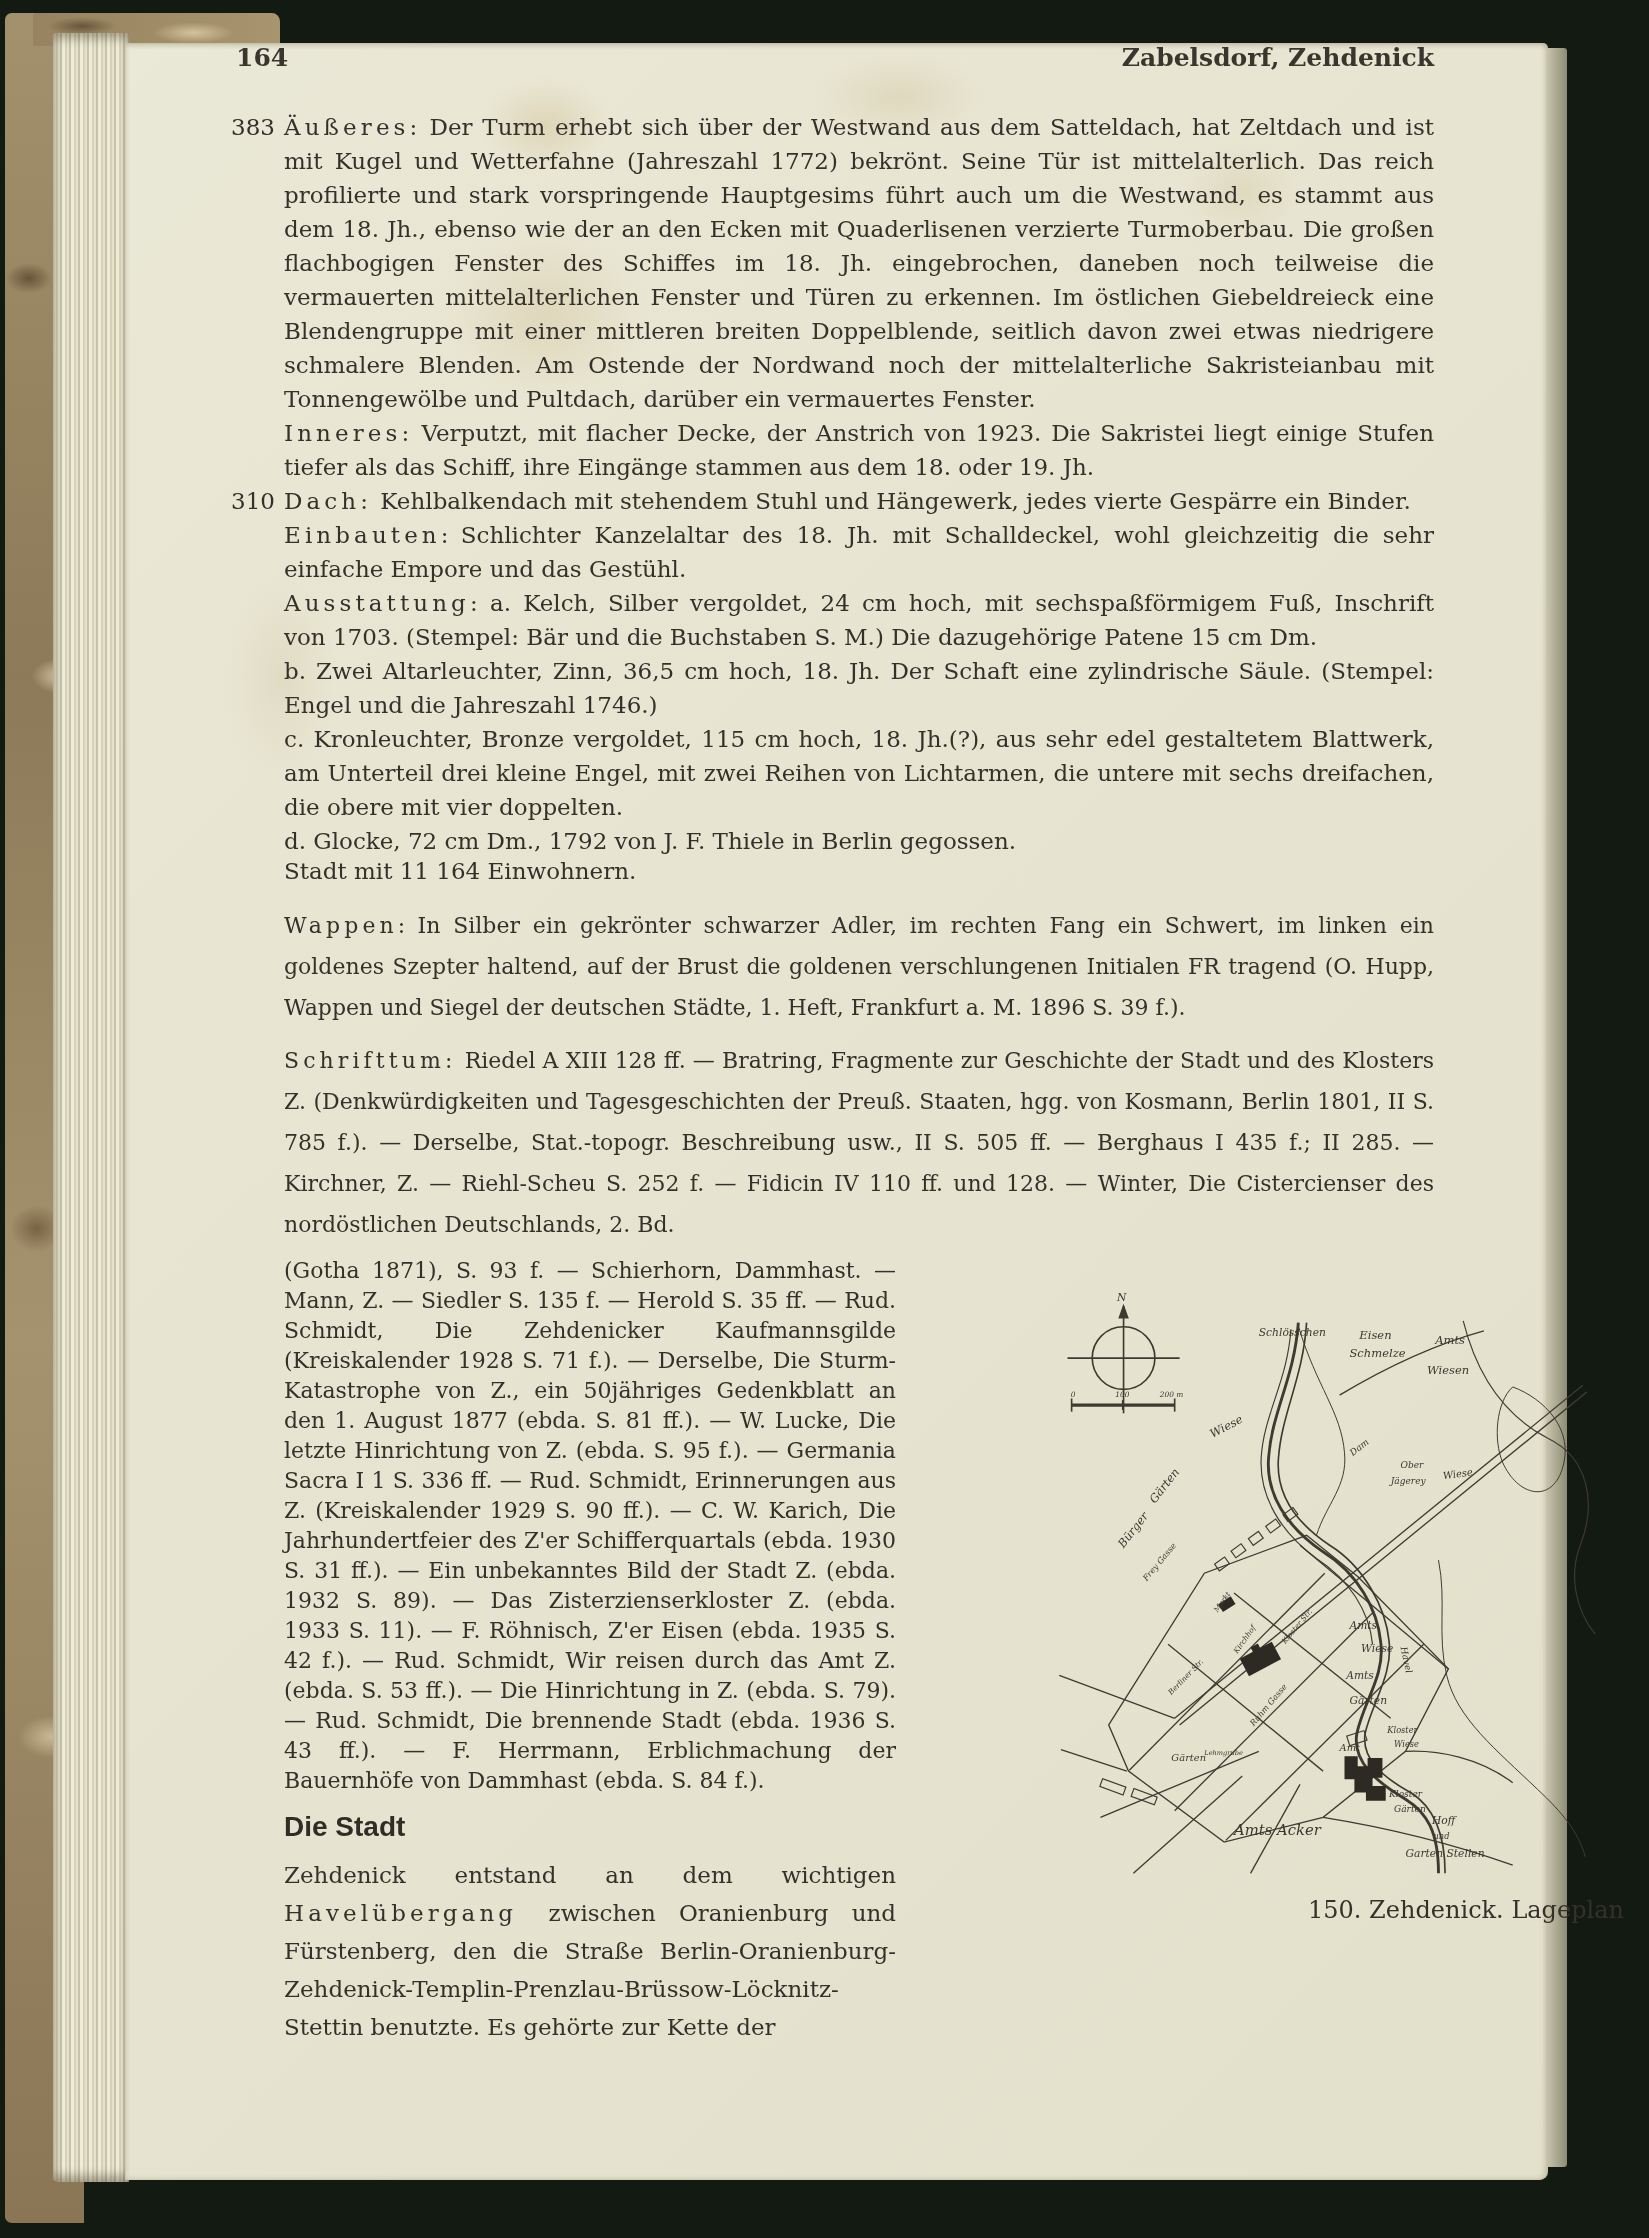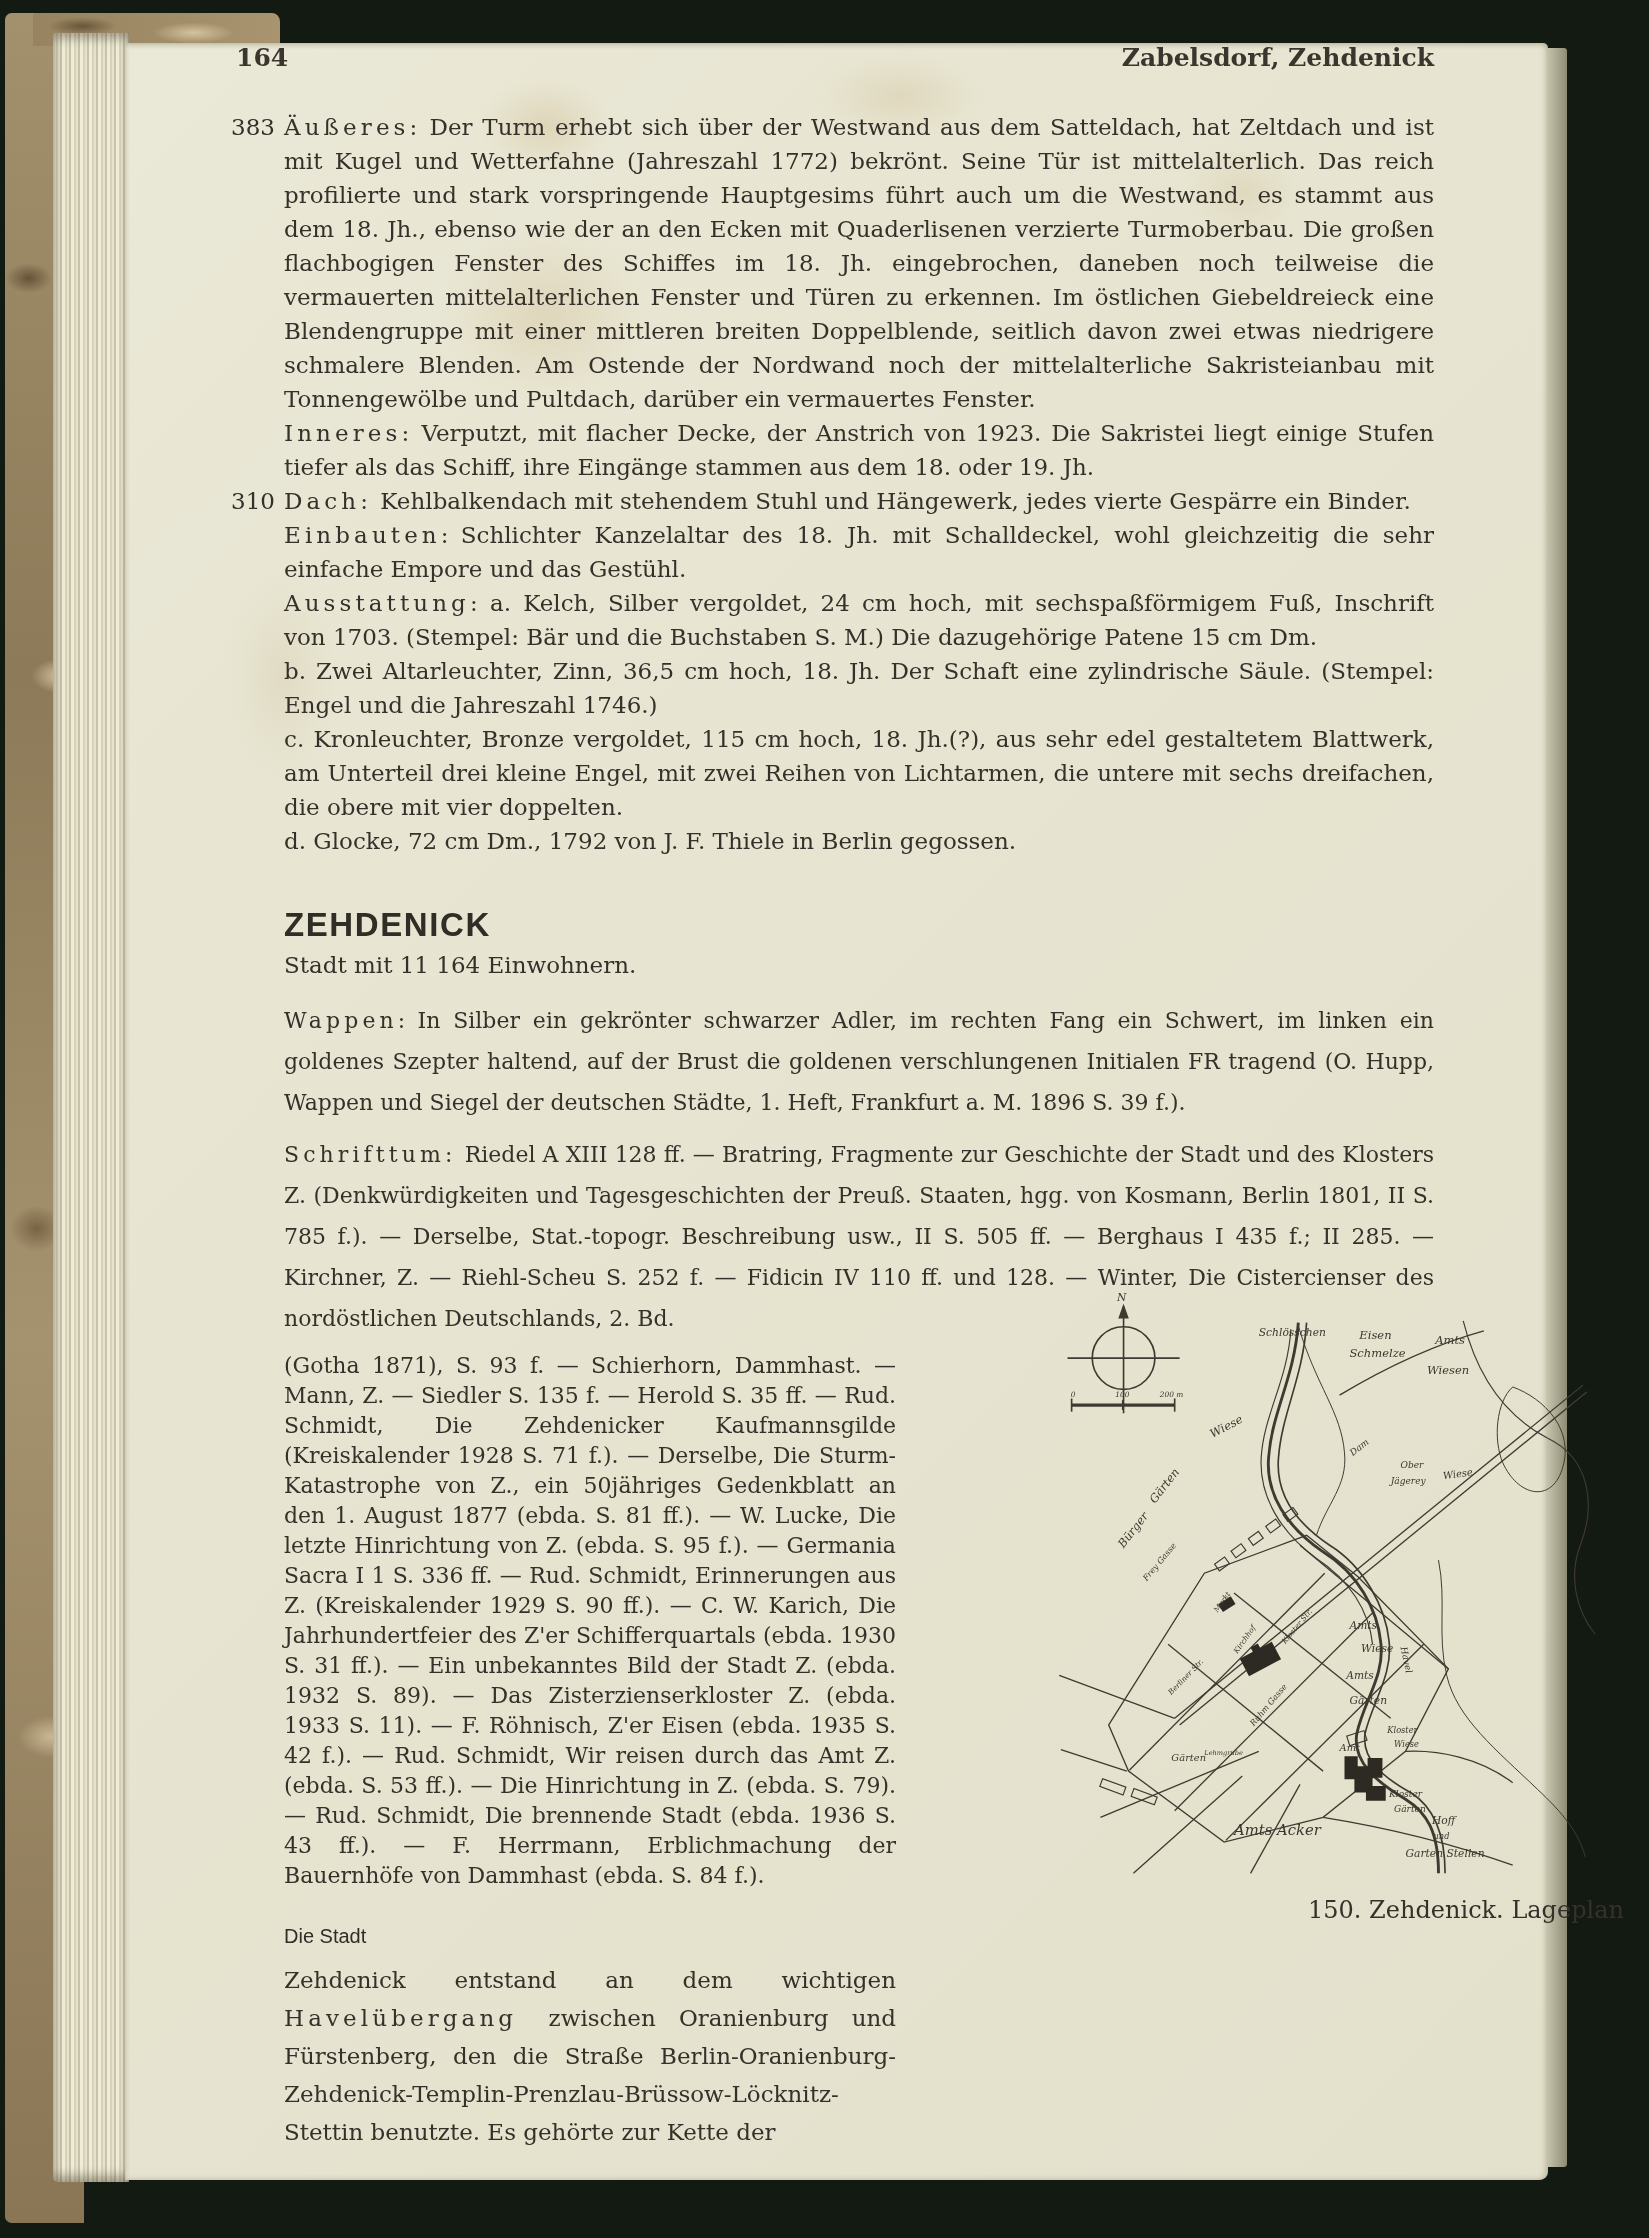--- a/index.html
+++ b/index.html
@@ -70,22 +70,22 @@
   .first-block{margin-top:38px;}
   .section-head{
     font-family:"Liberation Sans", sans-serif;font-weight:700;
     font-size:33px;letter-spacing:1.6px;color:#302d26;margin:48px 0 8.2px 0;
   }
   .subtitle{font-size:23px;margin:0 0 21.4px 0;}
   .petit{font-size:22px;line-height:41px;text-align:justify;margin:0 0 11.5px 0;}
   .col-left{width:612px;}
   .col-left .petit{line-height:30px;}
   .sub-head{
-    font-family:"Liberation Sans", sans-serif;font-weight:400;
-    font-size:20px;color:#302d26;margin:34px 0 13px 0;
+    font-family:"Liberation Sans", sans-serif;font-weight:700;
+    font-size:28px;color:#302d26;margin:15px 0 13px 0;
   }
   .stadt-text{font-size:23px;line-height:38px;text-align:justify;margin:0;width:612px;}
 
   
   .figure{position:absolute;left:767px;top:1245px;width:573px;}
   .map-svg{display:block;}
   .map-svg text{font-family:"DejaVu Serif", serif;font-style:italic;fill:#3b372f;}
   .map-svg .ln{stroke:#3e3a31;fill:none;}
   .map-svg .blk{fill:#2d2a24;stroke:none;}
   .caption{
@@ -135,21 +135,20 @@
         <span>b. Zwei Altarleuchter, Zinn, 36,5 cm hoch, 18. Jh. Der Schaft eine zylindrische Säule. (Stempel: Engel und die Jahreszahl 1746.)</span>
       </p>
       <p class="bodytext para">
         <span>c. Kronleuchter, Bronze vergoldet, 115 cm hoch, 18. Jh.(?), aus sehr edel gestaltetem Blattwerk, am Unterteil drei kleine Engel, mit zwei Reihen von Lichtarmen, die untere mit sechs dreifachen, die obere mit vier doppelten.</span>
       </p>
       <p class="bodytext para">
         <span>d. Glocke, 72 cm Dm., 1792 von J. F. Thiele in Berlin gegossen.</span>
       </p>
     </div>
 
-    <h2 class="section-head">ZEHDENICK</h2>
     <p class="subtitle">Stadt mit 11 164 Einwohnern.</p>
 
     <p class="petit">
       <span class="gesperrt">Wappen:</span><span>In Silber ein gekrönter schwarzer Adler, im rechten Fang ein Schwert, im linken ein goldenes Szepter haltend, auf der Brust die goldenen verschlungenen Initialen FR tragend (O. Hupp, Wappen und Siegel der deutschen Städte, 1. Heft, Frankfurt a. M. 1896 S. 39 f.).</span>
     </p>
 
     <p class="petit">
       <span class="gesperrt">Schrifttum:</span><span>Riedel A XIII 128 ff. — Bratring, Fragmente zur Geschichte der Stadt und des Klosters Z. (Denkwürdigkeiten und Tagesgeschichten der Preuß. Staaten, hgg. von Kosmann, Berlin 1801, II S. 785 f.). — Derselbe, Stat.-topogr. Beschreibung usw., II S. 505 ff. — Berghaus I 435 f.; II 285. — Kirchner, Z. — Riehl-Scheu S. 252 f. — Fidicin IV 110 ff. und 128. — Winter, Die Cistercienser des nordöstlichen Deutschlands, 2. Bd.</span>
     </p>
 

